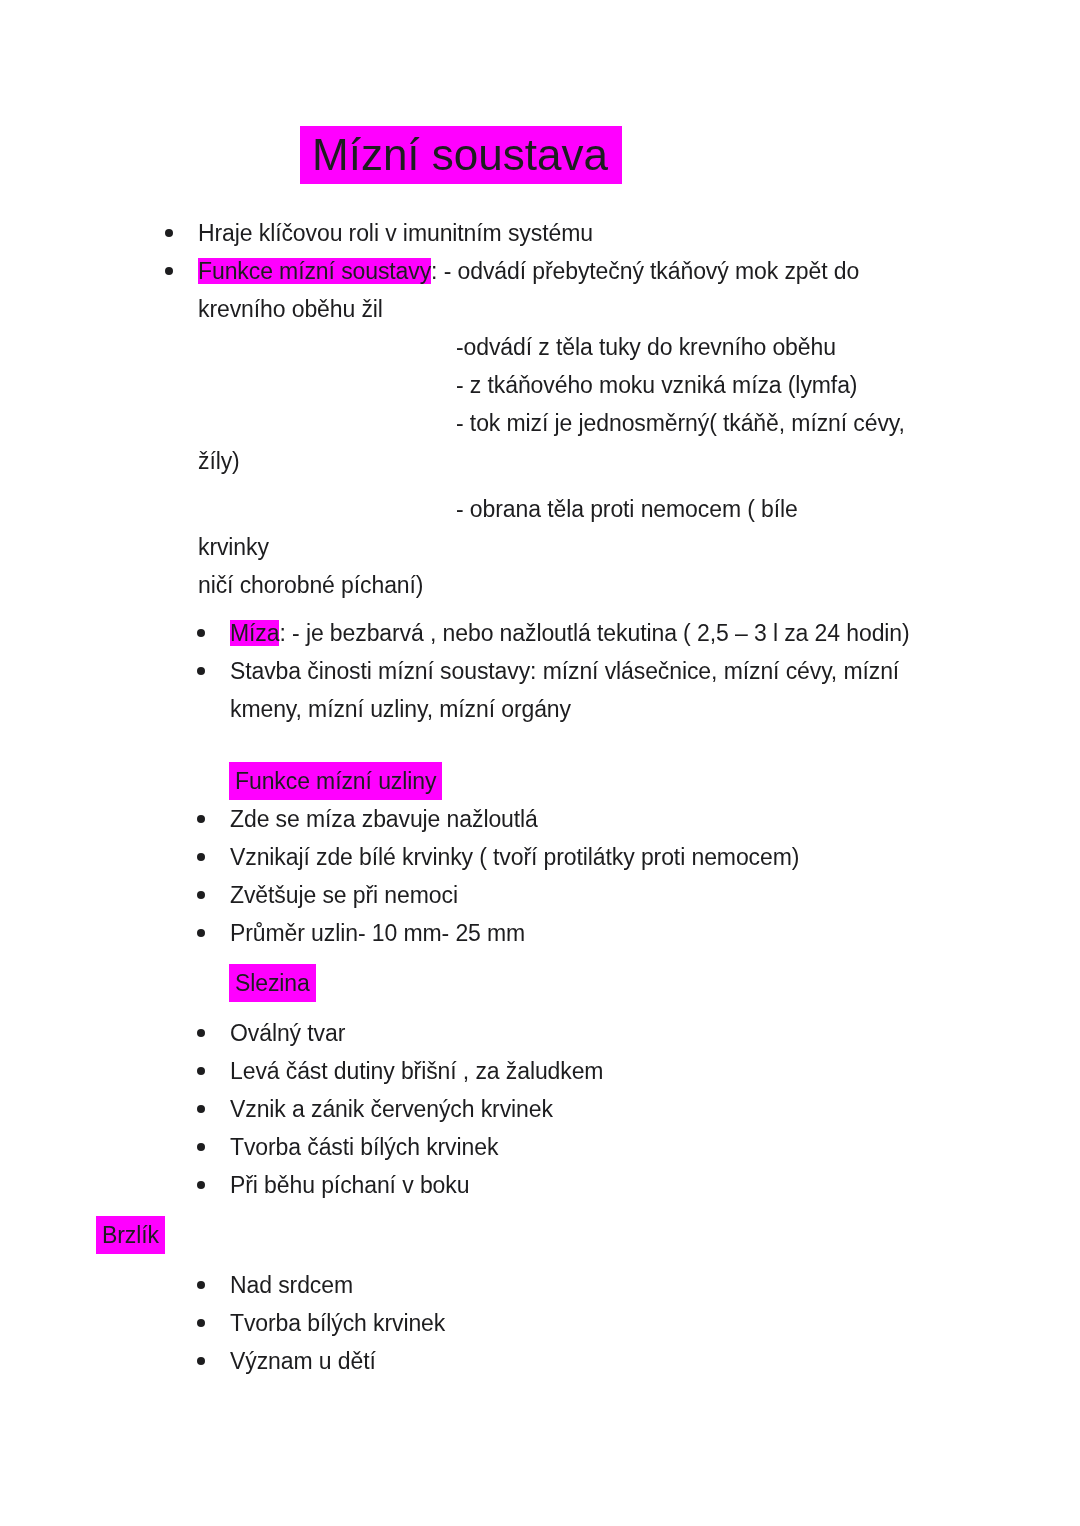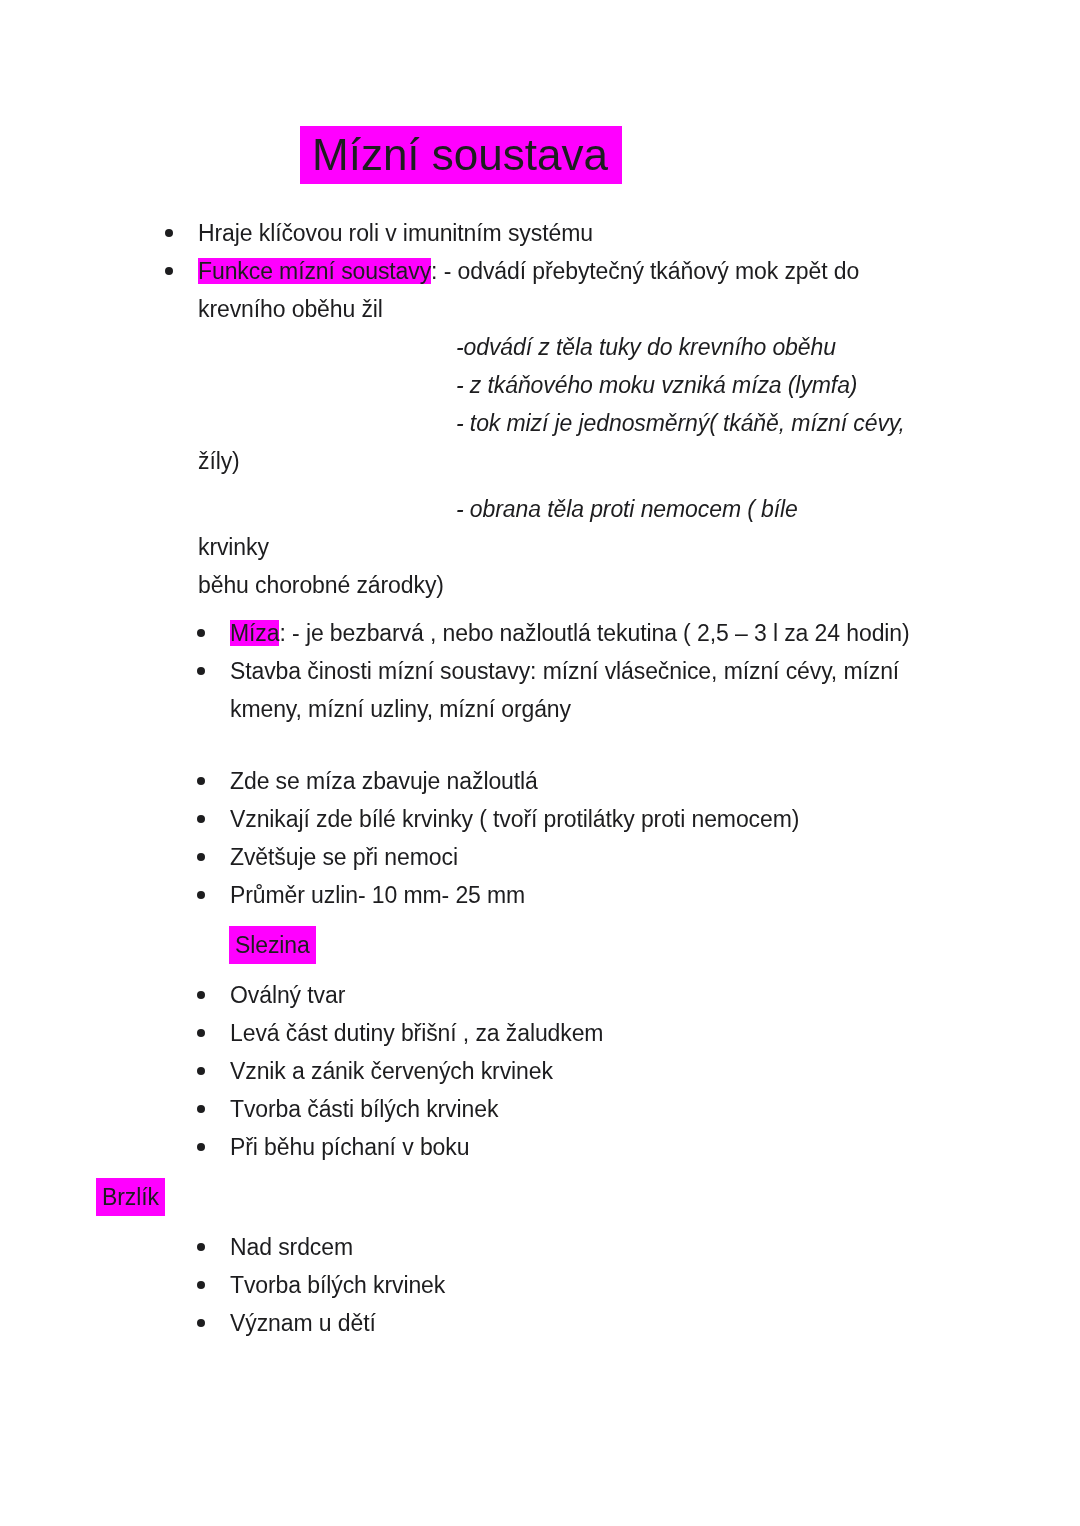--- a/index.html
+++ b/index.html
@@ -27,21 +27,21 @@
   .li { display: flex; }
   .l1 { margin-left: 165px; }
   .l2 { margin-left: 197px; justify-content: flex-end; }
   .marker { flex: none; width: 33px; position: relative; }
   .dot {
     position: absolute; left: 0; top: 15px;
     width: 8px; height: 8px; border-radius: 50%;
     background: #1d1d1f;
   }
   .body-text { flex: 1; }
-  .indent { margin-left: 258px; font-style: italic; }
+  .indent { margin-left: 258px; }
   .heading { margin-left: 229px; }
   .heading .hl { display: inline-block; padding: 0 6px; }
   .hl-lead-space { padding-left: 42px; padding-right: 10px; }
   .gap10 { height: 10px; }
   .gap12 { height: 12px; }
   .gap34 { height: 34px; }
 </style>
 </head>
 <body>
 
@@ -65,21 +65,21 @@
     <div class="body-text">
       <div><span class="hl">Funkce mízní soustavy</span><span>: - odvádí přebytečný tkáňový mok zpět do</span></div>
       <div>krevního oběhu žil</div>
       <div class="indent">-odvádí z těla tuky do krevního oběhu</div>
       <div class="indent">- z tkáňového moku vzniká míza (lymfa)</div>
       <div class="indent">- tok mizí je jednosměrný( tkáňě, mízní cévy,</div>
       <div>žíly)</div>
       <div class="gap10"></div>
       <div class="indent">- obrana těla proti nemocem ( bíle</div>
       <div>krvinky</div>
-      <div>běhu chorobné zárodky)</div>
+      <div>ničí chorobné píchaní)</div>
     </div>
   </div>
 
   <div class="gap10"></div>
 
   <div class="li l2">
     <span class="marker">
         <span class="dot"></span>
       </span>
     <div class="body-text"><span class="hl">Míza</span><span>: - je bezbarvá , nebo nažloutlá tekutina ( 2,5 – 3 l za 24 hodin)</span></div>
@@ -90,20 +90,23 @@
         <span class="dot"></span>
       </span>
     <div class="body-text">
       <div>Stavba činosti mízní soustavy: mízní vlásečnice, mízní cévy, mízní</div>
       <div>kmeny, mízní uzliny, mízní orgány</div>
     </div>
   </div>
 
   <div class="gap34"></div>
 
+  <div class="heading">
+    <span class="hl">Funkce mízní uzliny</span>
+  </div>
   <div class="li l2">
     <span class="marker">
         <span class="dot"></span>
       </span>
     <div class="body-text">Zde se míza zbavuje nažloutlá</div>
   </div>
   <div class="li l2">
     <span class="marker">
         <span class="dot"></span>
       </span>

